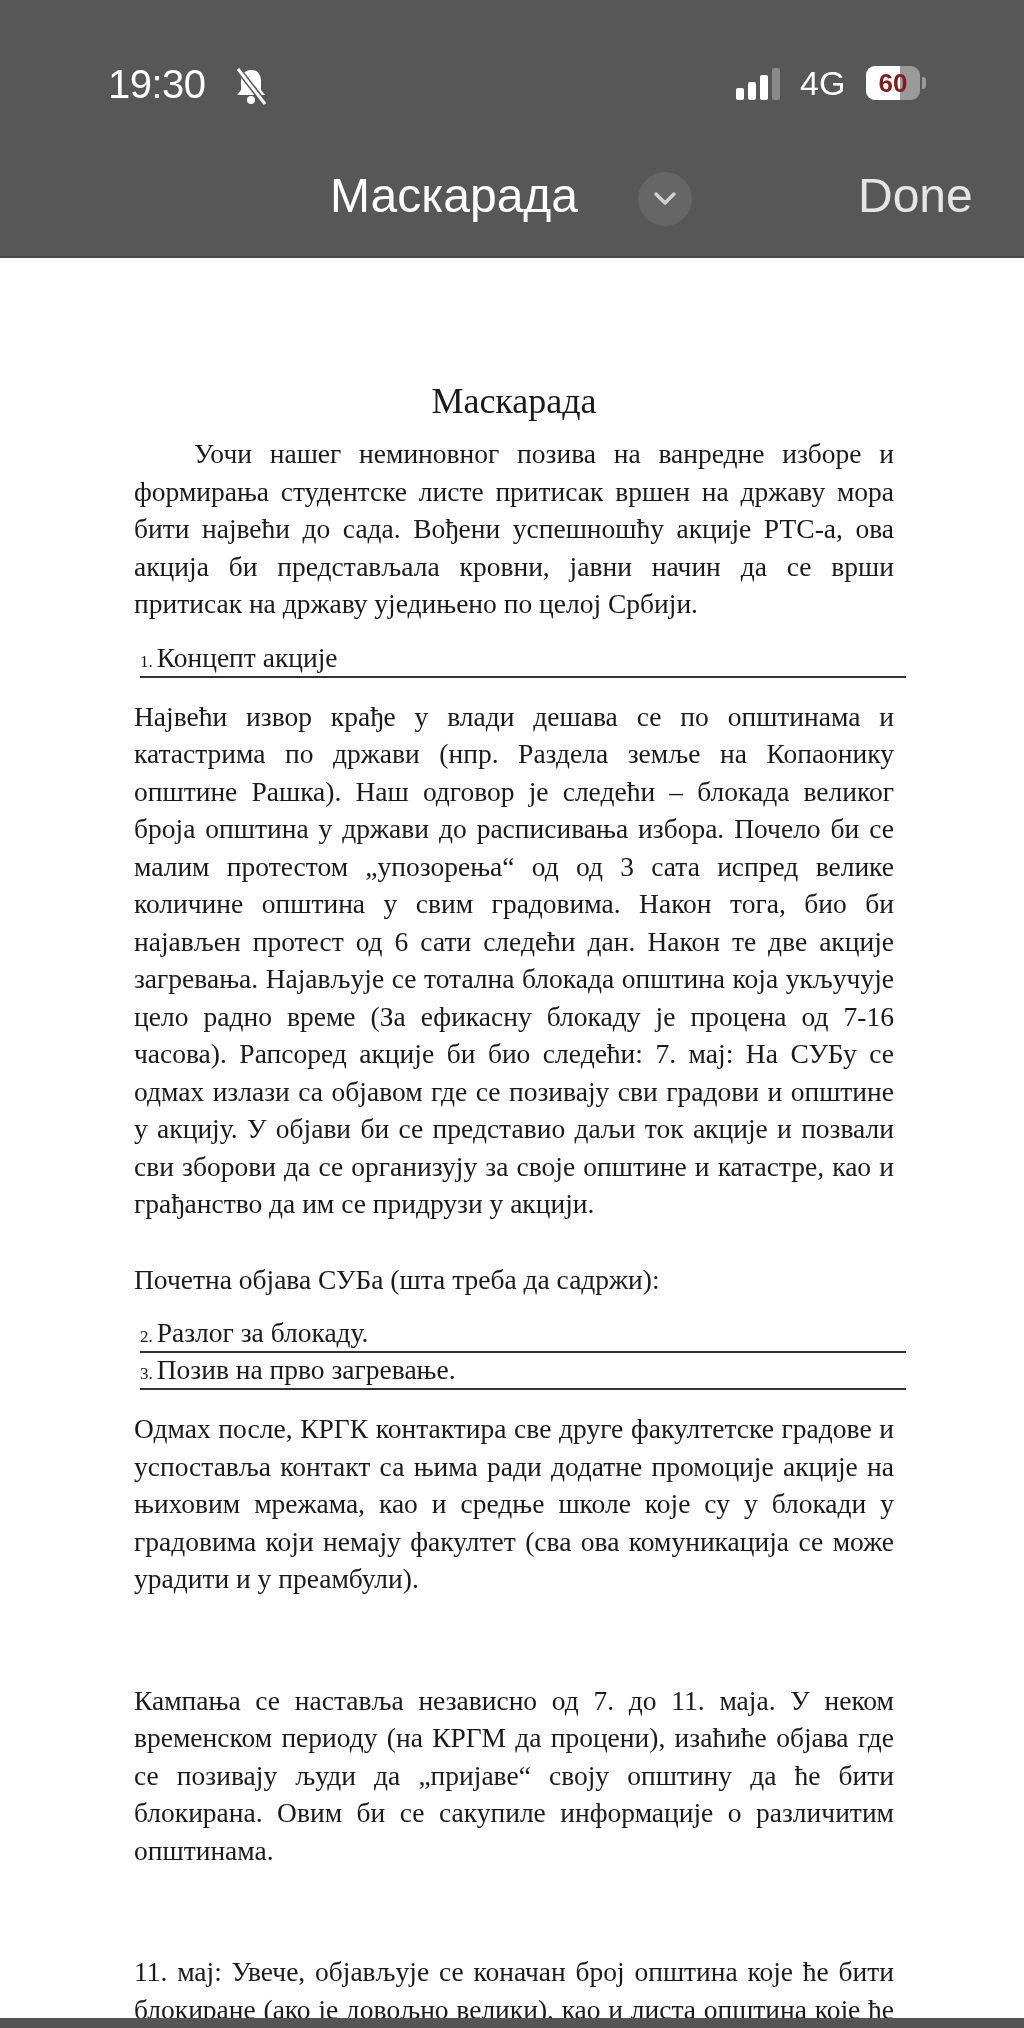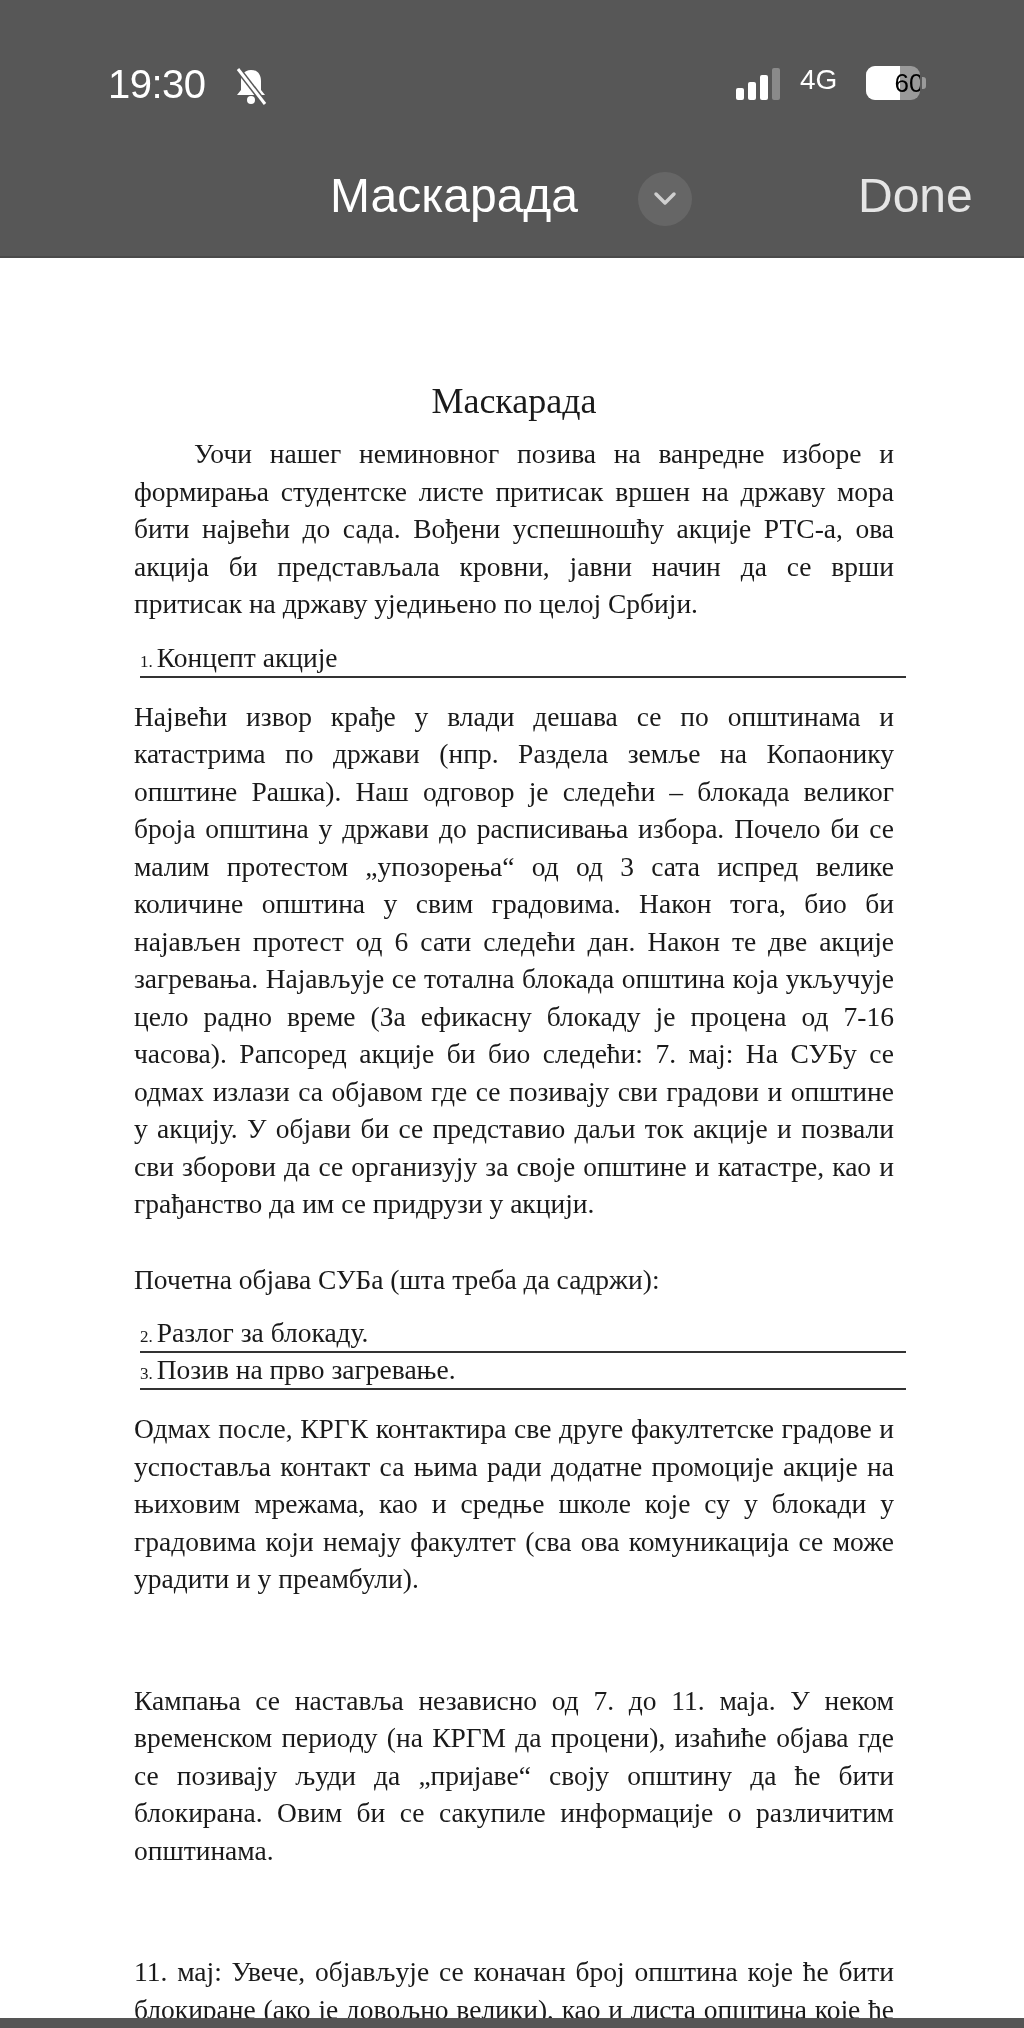--- a/index.html
+++ b/index.html
@@ -16,32 +16,32 @@
   .status-bar {
     position: absolute; left: 0; top: 52px; width: 1024px; height: 64px;
     font-family: "Liberation Sans", sans-serif; color: #ffffff;
   }
   .time {
     position: absolute; left: 108px; top: 10px;
     font-size: 40px; font-weight: 500; letter-spacing: -0.5px;
   }
   .bell-icon { position: absolute; left: 232px; top: 14px; width: 38px; height: 40px; }
   .signal-icon { position: absolute; left: 736px; top: 16px; width: 48px; height: 32px; }
-  .network { position: absolute; left: 800px; top: 12px; font-size: 28px; }
+  .network { position: absolute; left: 800px; top: 12px; font-size: 34px; }
   .battery {
     position: absolute; left: 866px; top: 14px; width: 62px; height: 34px;
   }
   .battery-body {
     position: absolute; left: 0; top: 0; width: 54px; height: 34px;
     border-radius: 9px; background: #9a9a9a; overflow: hidden;
   }
   .battery-fill { position: absolute; left: 0; top: 0; width: 34px; height: 34px; background: #ffffff; }
   .battery-text {
-    position: absolute; left: 16px; top: 0; width: 54px; height: 34px; line-height: 34px;
-    text-align: center; font-size: 26px; font-weight: normal; color: #000000;
+    position: absolute; left: 0; top: 0; width: 54px; height: 34px; line-height: 34px;
+    text-align: center; font-size: 26px; font-weight: bold; color: #7f1d1d;
   }
   .battery-tip { position: absolute; left: 56px; top: 11px; width: 4px; height: 12px; border-radius: 0 3px 3px 0; background: #9a9a9a; }
 
   .nav-title {
     position: absolute; left: 330px; top: 168px;
     font-family: "Liberation Sans", sans-serif; font-size: 48px; color: #ffffff;
   }
   .title-chevron {
     position: absolute; left: 638px; top: 172px; width: 54px; height: 54px;
     border-radius: 50%; background: #666666;

